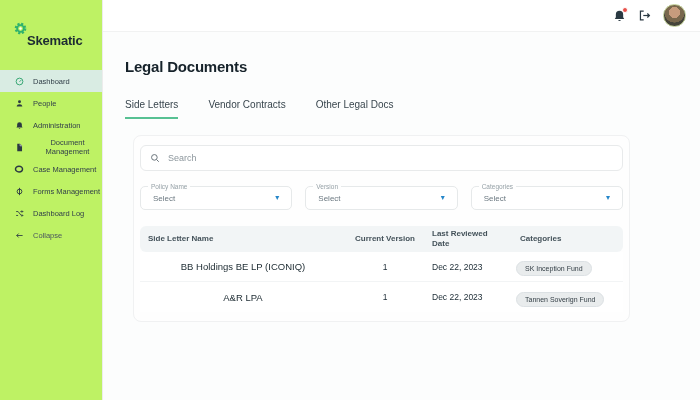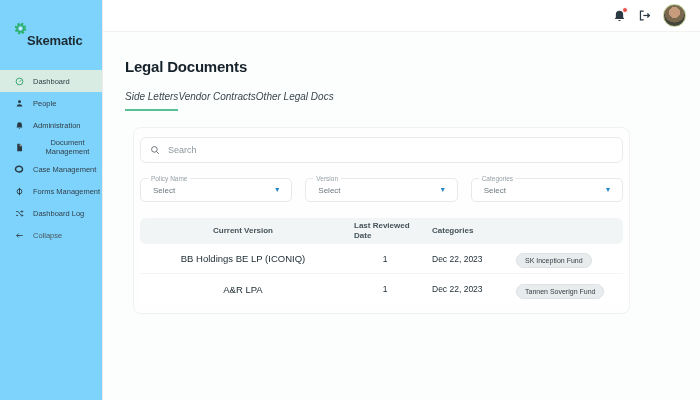--- a/index.html
+++ b/index.html
@@ -1,21 +1,21 @@
 <!DOCTYPE html>
 <html><head>
 <meta charset="utf-8">
 <style>
   * { margin:0; padding:0; box-sizing:border-box; }
   html,body { width:700px; height:400px; overflow:hidden; }
   body { font-family:"Liberation Sans", sans-serif; background:#fdfefe; position:relative; color:#22313a; }
 
   
   .sidebar { position:absolute; left:0; top:0; width:103px; height:400px;
-             background:#7dd3fc; border-right:1px solid #ececec; z-index:2; }
+             background:#bef264; border-right:1px solid #ececec; z-index:2; }
   .logo { display:flex; align-items:flex-end; padding:22px 0 0 14px; }
   .logo svg { margin-bottom:9px; }
   .logo-text { font-size:13px; font-weight:bold; color:#1d2b33; letter-spacing:-0.2px; }
   .nav { margin-top:22px;text-align:center; }
   .nav-item { display:flex; align-items:center; height:22px; padding-left:14px;
               font-size:7.5px; color:#33414a; cursor:pointer; }
   .nav-item .nicon { width:10px; height:10px; display:flex; align-items:center; justify-content:center;
                      margin-right:9px; color:#2b3942; flex:0 0 10px; }
   .nav-item.active { background:#d9ece3; }
   .nav-item.active .nicon { color:#2aa06b; }
@@ -30,21 +30,21 @@
               background:#e8504a; border:1px solid #fff; }
   .logout-btn { cursor:pointer; display:flex; }
   .avatar { width:23px; height:23px; border-radius:50%; cursor:pointer;
             border:1.5px solid #bfce95;
             background:
               radial-gradient(circle at 50% 36%, #c79c7d 0 32%, #79684d 33% 58%, #45443a 59% 100%); }
 
   
   .main { position:absolute; left:103px; top:32px; right:0; bottom:0; background:#fcfdfd; padding-left:22px; }
   .page-title { margin-top:26px; font-size:15px; font-weight:bold; color:#16222a; letter-spacing:-0.2px; }
-  .tabs { display:flex; margin-top:16px;font-style:italic; }
+  .tabs { display:flex; gap:30px; margin-top:24px; }
   .tab { font-size:10px; color:#39464e; padding-bottom:7px; cursor:pointer; border-bottom:2px solid transparent; }
   .tab.active { border-bottom:2px solid #57c193; }
 
   
   .panel { margin-top:16px; margin-left:8px; width:497px; height:187px; background:#fefefe;
            border:1px solid #f0f1f2; border-radius:8px; padding:9px 6px 0 6px; }
   .searchbox { display:flex; align-items:center; height:26px; background:#fff; border:1px solid #e8eaeb;
                border-radius:6px; padding:0 9px; }
   .searchbox svg { flex:0 0 auto; margin-right:8px; }
   .searchbox input { border:none; outline:none; flex:1; font-size:9px; color:#42505a; background:transparent;
@@ -216,20 +216,21 @@
       </div>
       <div class="select">
         <span class="flabel">Categories</span>
         <span class="sval">Select</span>
         <span class="caret">▾</span>
       </div>
     </div>
 
     <div class="table">
       <div class="trow thead">
+        <div class="th">Side Letter Name</div>
         <div class="th center">Current Version</div>
         <div class="th">Last Reviewed Date</div>
         <div class="th">Categories</div>
       </div>
       <div class="trow tbody-row">
         <div class="td-name">BB Holdings BE LP (ICONIQ)</div>
         <div class="td-version">1</div>
         <div class="td-date">Dec 22, 2023</div>
         <div class="td-cat">
           <span class="pill">SK Inception Fund</span>

